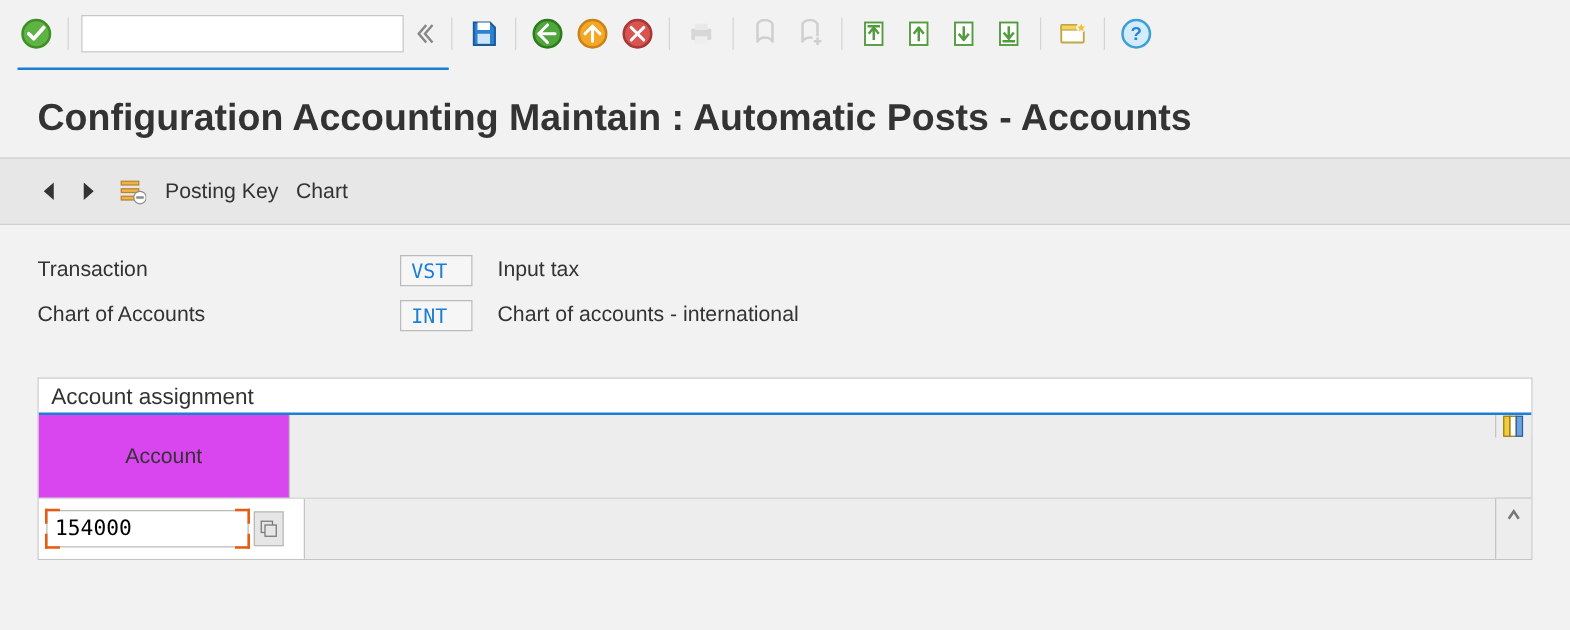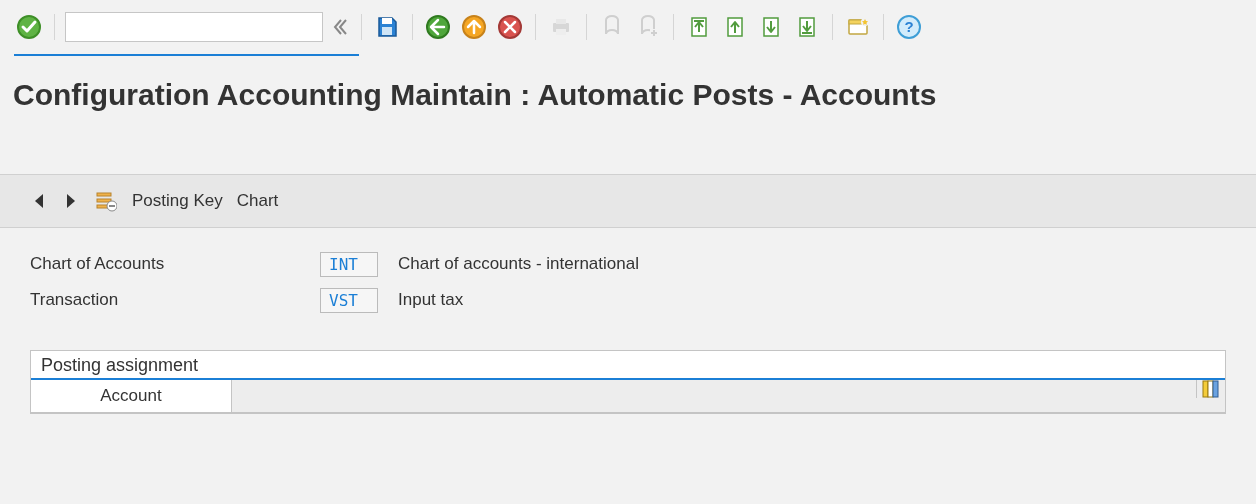--- a/index.html
+++ b/index.html
@@ -49,39 +49,38 @@
 
   .blue-underline {
     height: 2px;
     background: #1b7fd6;
     margin-left: 14px;
     width: 345px;
   }
 
   
   .title-area {
-    padding: 22px 30px 14px 13px;
+    padding: 22px 30px 14px 30px;
   }
   .page-title {
     font-size: 30px;
     font-weight: 700;
     color: #333;
   }
 
   
   .app-bar {
     background: #e7e7e7;
     border-top: 1px solid #d0d0d0;
     border-bottom: 1px solid #d0d0d0;
     display: flex;
     align-items: center;
     gap: 14px;
     padding: 6px 30px;
     height: 40px;
-    margin-top: 48px;
   }
   .app-item {
     display: inline-flex;
     align-items: center;
     gap: 6px;
     font-size: 17px;
     color: #333;
   }
 
   
@@ -129,24 +128,24 @@
   }
   .grid-head {
     display: flex;
     align-items: stretch;
     background: #ededed;
     border-bottom: 1px solid #c4c4c4;
   }
   .col-header {
     width: 200px;
     text-align: center;
-    padding: 6px 0;
+    padding: 23px 0;
     font-size: 17px;
     border-right: 1px solid #c4c4c4;
-    background: #ffffff;
+    background: #d946ef;
   }
   .grid-head-rest {
     flex: 1;
     background: #ededed;
   }
   .col-tools {
     width: 28px;
     height: 100%;
     display: flex;
     align-items: center;
@@ -371,37 +370,60 @@
   <span class="app-item">
     <span>Posting Key</span>
   </span>
   <span class="app-item">
     <span>Chart</span>
   </span>
 </div>
 
 <div class="field-area">
   <div class="field-row">
+    <span class="field-label">Transaction</span>
+    <span class="code-chip">VST</span>
+    <span class="field-desc">Input tax</span>
+  </div>
+  <div class="field-row">
     <span class="field-label">Chart of Accounts</span>
     <span class="code-chip">INT</span>
     <span class="field-desc">Chart of accounts - international</span>
   </div>
-  <div class="field-row">
-    <span class="field-label">Transaction</span>
-    <span class="code-chip">VST</span>
-    <span class="field-desc">Input tax</span>
-  </div>
 </div>
 
 <div class="panel">
-  <div class="panel-head">Posting assignment</div>
+  <div class="panel-head">Account assignment</div>
   <div class="grid-head">
     <div class="col-header">Account</div>
     <div class="grid-head-rest"></div>
     <div class="col-tools">
       <svg width="18" height="18" viewBox="0 0 18 18">
         <rect x="1" y="1" width="5" height="16" fill="#f4cc3a" stroke="#9a7b10"></rect>
         <rect x="6" y="1" width="5" height="16" fill="#fff" stroke="#9a7b10"></rect>
         <rect x="11" y="1" width="5" height="16" fill="#6aa2e0" stroke="#2f5c94"></rect>
       </svg>
     </div>
   </div>
+  <div class="grid-body">
+    <div class="cell">
+      <span class="cell-input-wrap">
+        <input class="cell-input" type="text" value="154000" style="">
+        <span class="sel-corner sc-tl"></span>
+        <span class="sel-corner sc-tr"></span>
+        <span class="sel-corner sc-bl"></span>
+        <span class="sel-corner sc-br"></span>
+      </span>
+      <span class="f4-btn">
+        <svg width="14" height="14" viewBox="0 0 14 14">
+          <rect x="1" y="1" width="9" height="9" fill="none" stroke="#777"></rect>
+          <rect x="4" y="4" width="9" height="9" fill="#e6e6e6" stroke="#777"></rect>
+        </svg>
+      </span>
+    </div>
+    <div class="grid-rest"></div>
+    <div class="scroll-col">
+      <svg width="14" height="14" viewBox="0 0 14 14">
+          <path d="M3 10 L7 4 L11 10" fill="none" stroke="#777" stroke-width="2"></path>
+        </svg>
+    </div>
+  </div>
 </div>
 
 </body></html>

